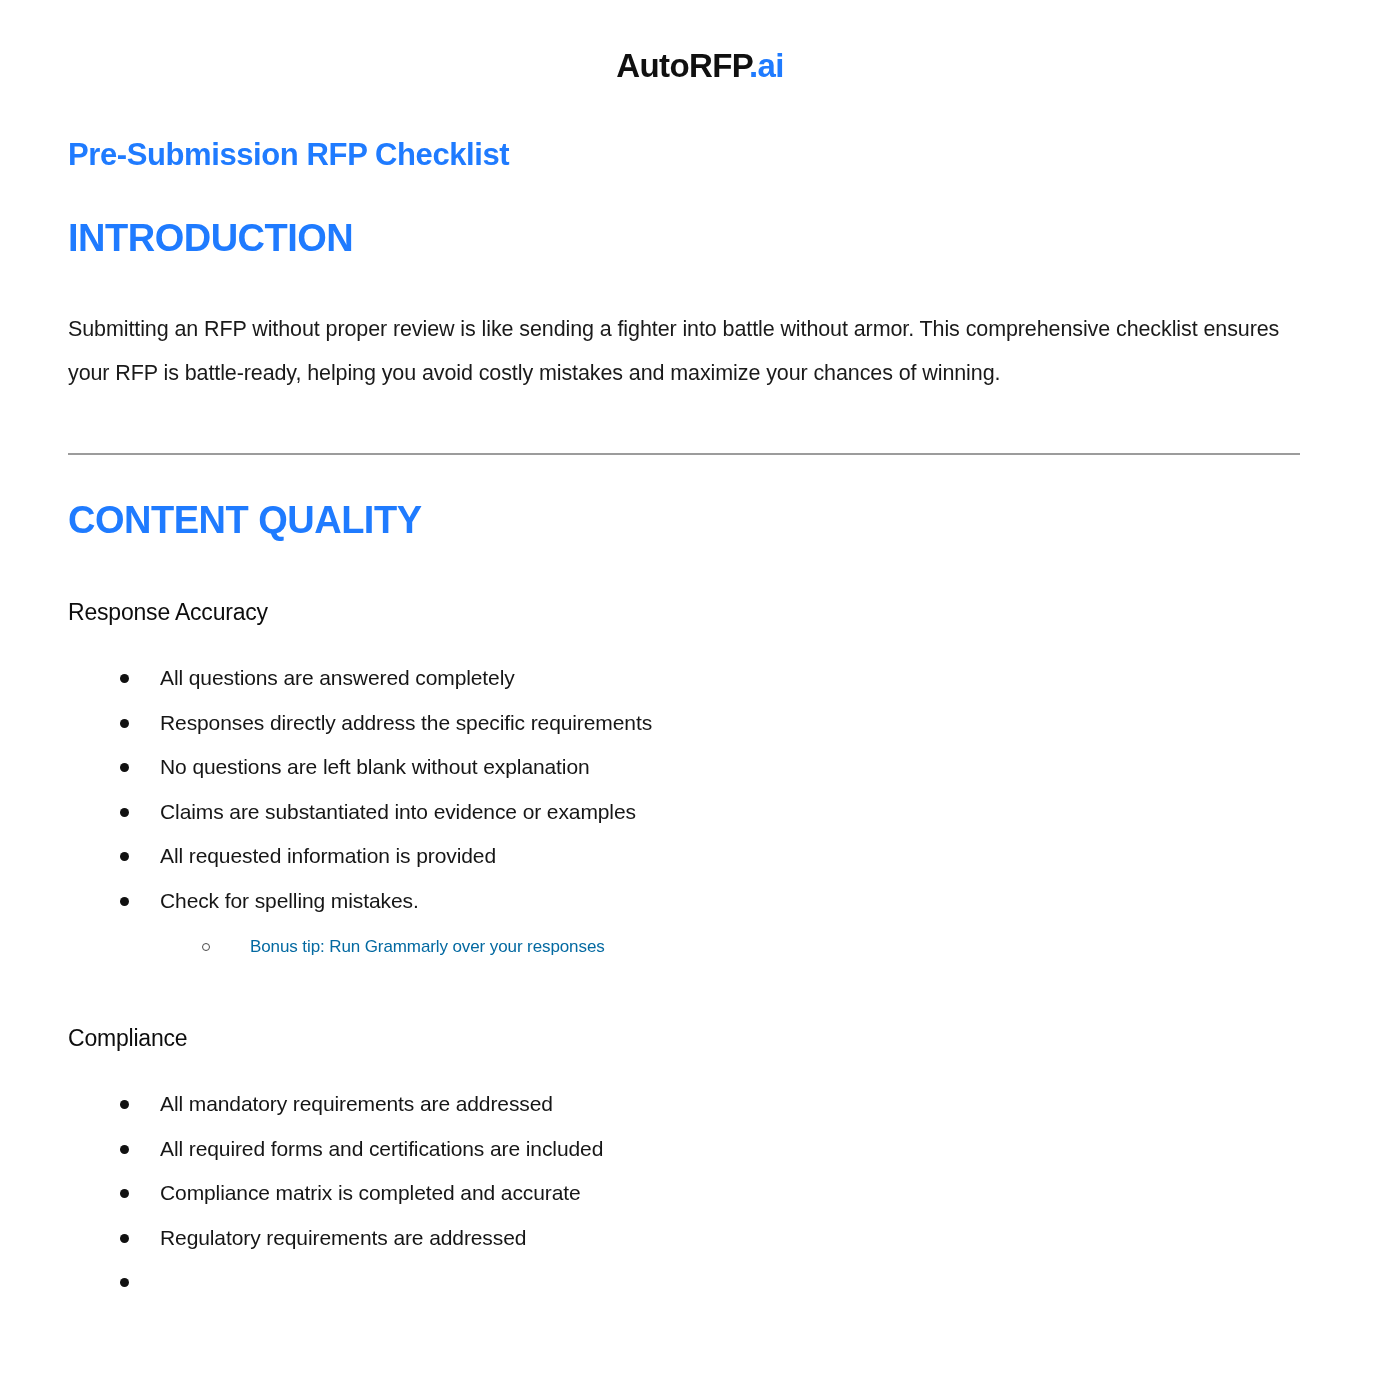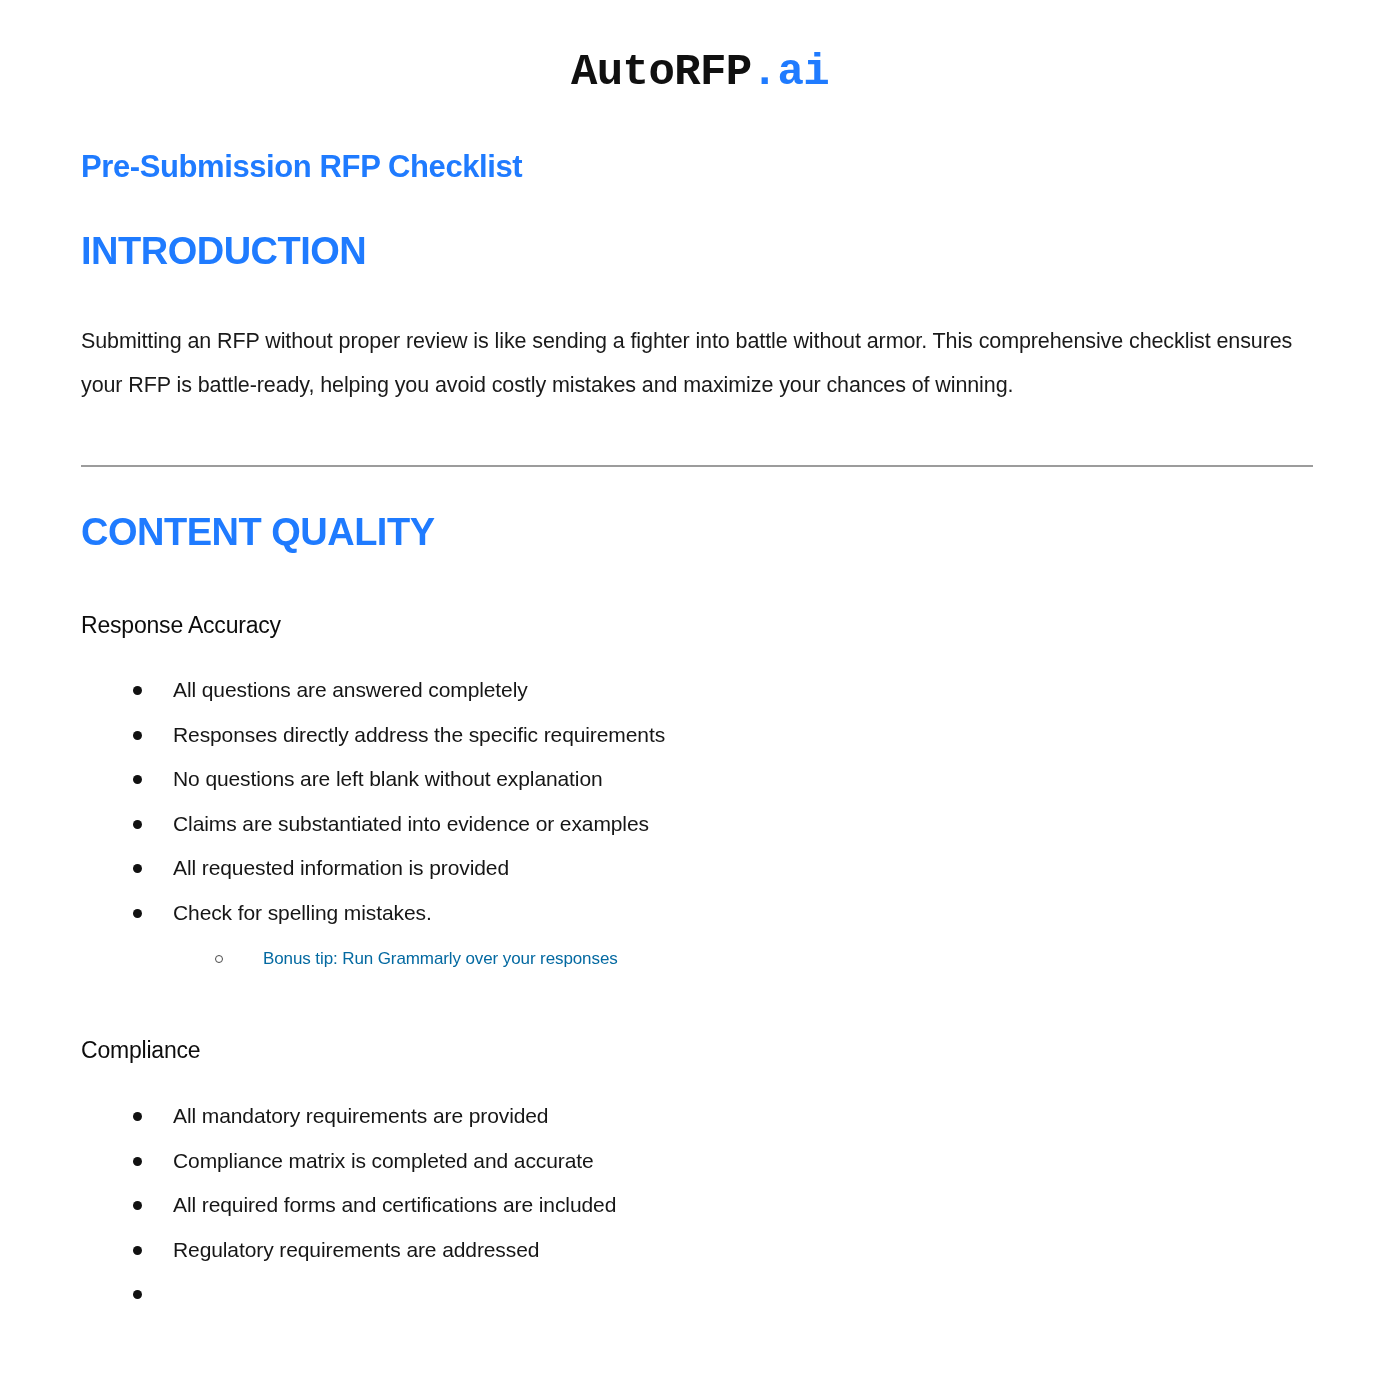--- a/index.html
+++ b/index.html
@@ -26,35 +26,34 @@
 
   
   .brand-header {
     width: 100%;
     text-align: center;
     padding-top: 48px;
     padding-bottom: 6px;
   }
   .brand-logo {
     display: inline-block;
-    font-family: Liberation Mono, monospace;
-    font-size: 44px;
+    font-family: Liberation Sans, sans-serif;
+    font-size: 33px;
     font-weight: bold;
     letter-spacing: -0.6px;
     line-height: 1.1;
   }
   .brand-logo .brand-main { color: #101010; }
   .brand-logo .brand-suffix { color: #1f7bff; }
 
   
   .content {
     box-sizing: border-box;
     padding-left: 68px;
     padding-right: 96px;
-    margin-left: 13px;
   }
 
   .doc-title {
     font-size: 31px;
     font-weight: bold;
     color: #1f7bff;
     letter-spacing: -0.4px;
     margin: 0;
     padding-top: 46px;
     line-height: 1.2;
@@ -213,29 +212,29 @@
           </li>
         </ul>
       </li>
     </ul>
 
     <h3 class="sub-heading">Compliance</h3>
 
     <ul class="check-list">
       <li class="check-item">
         <span class="bullet-dot"></span>
-        <span>All mandatory requirements are provided</span>
+        <span>All mandatory requirements are addressed</span>
+      </li>
+      <li class="check-item">
+        <span class="bullet-dot"></span>
+        <span>All required forms and certifications are included</span>
       </li>
       <li class="check-item">
         <span class="bullet-dot"></span>
         <span>Compliance matrix is completed and accurate</span>
-      </li>
-      <li class="check-item">
-        <span class="bullet-dot"></span>
-        <span>All required forms and certifications are included</span>
       </li>
       <li class="check-item">
         <span class="bullet-dot"></span>
         <span>Regulatory requirements are addressed</span>
       </li>
       <li class="check-item">
         <span class="bullet-dot"></span>
       </li>
     </ul>
 

